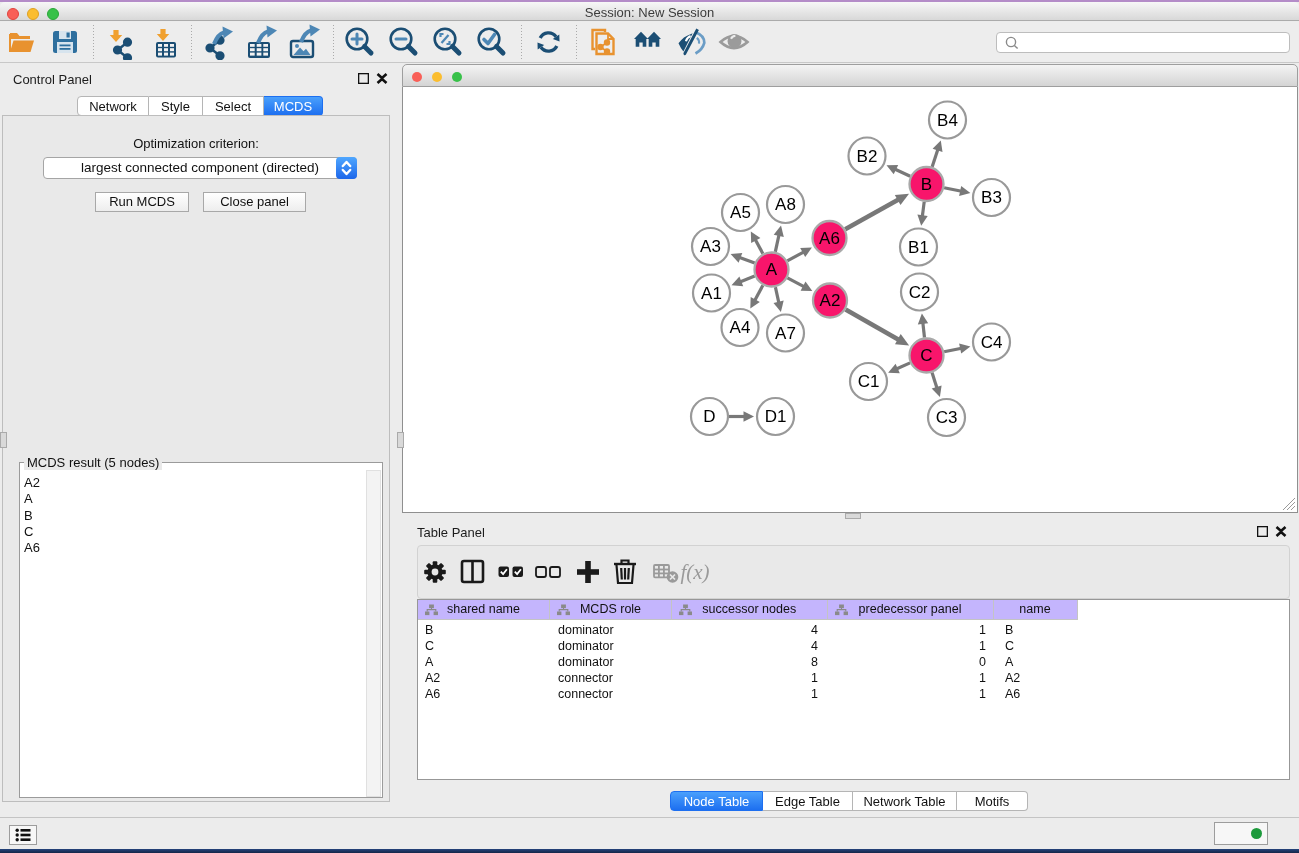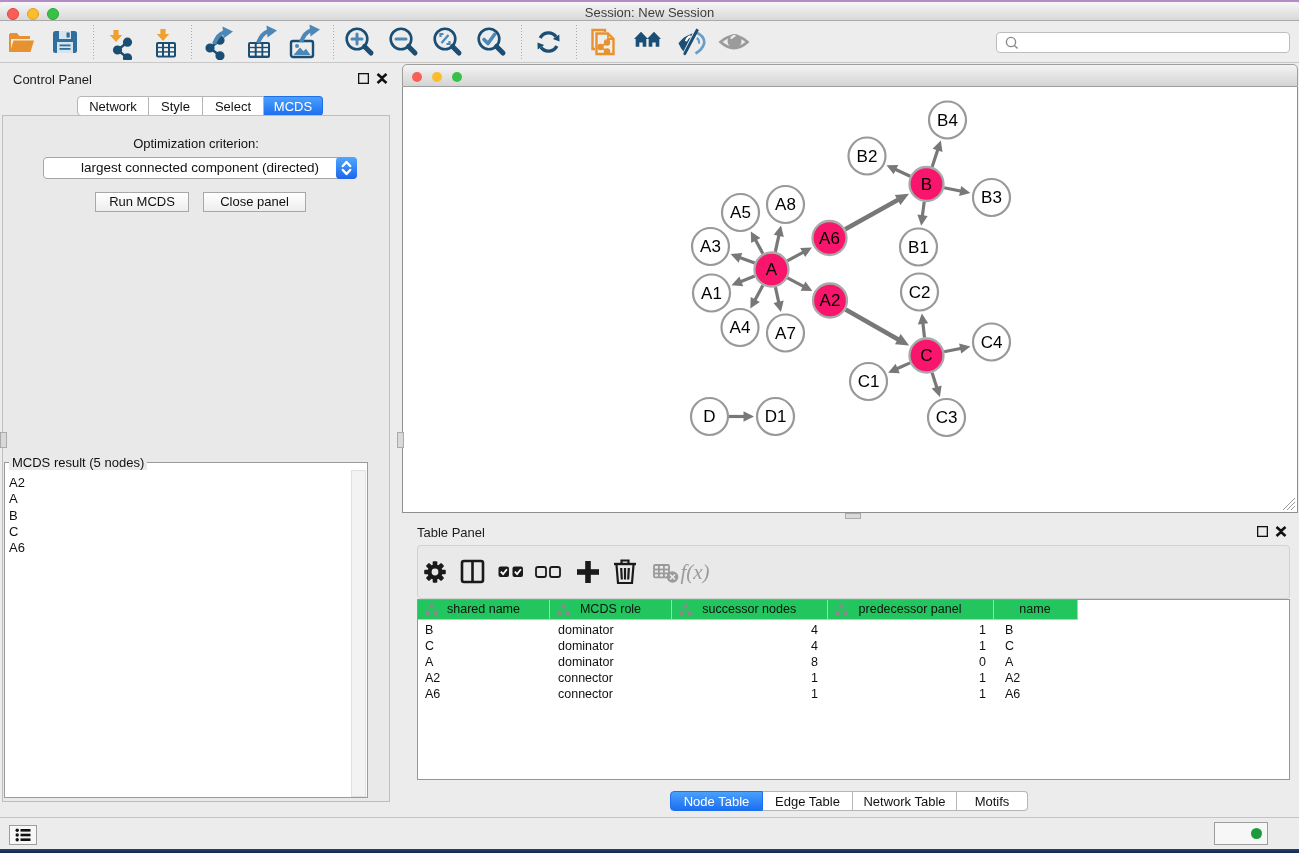--- a/index.html
+++ b/index.html
@@ -35,41 +35,41 @@
 .tab.sel { background:linear-gradient(#4aa0fc,#1d6ff0); color:#fff; border-color:#1d6ff0; }
 #cpPane { left:2px; top:52px; width:388px; height:687px; background:#e9e9e9; border:1px solid #bdbdbd; }
 #optlabel { left:0; top:20px; width:100%; text-align:center; font-size:13px; color:#111; }
 #dropdown { left:40px; top:41px; width:314px; height:22px; background:#fff; border:1px solid #a5a5a5;
   border-radius:4px; font-size:13.5px; color:#111; line-height:20px; text-align:center; }
 #stepper { position:absolute; right:-1px; top:-1px; width:21px; height:22px; border-radius:4px;
   background:linear-gradient(#4fa7ff,#1c66ea); }
 .aquabtn { position:absolute; height:20px; background:linear-gradient(#ffffff,#ededed);
   border:1px solid #a8a8a8; border-radius:0; font-size:13px; color:#111; text-align:center; line-height:18px; }
 
-#mcdsGroup { left:1px; top:346px; width:364px; height:336px; border:1px solid #9b9b9b;
+#mcdsGroup { left:16px; top:346px; width:364px; height:336px; border:1px solid #9b9b9b;
   background:#fff; }
 #mcdsLabel { position:absolute; left:4px; top:-8px; background:#e9e9e9; padding:0 3px; font-size:13px; color:#111; }
 #mcdsList { position:absolute; left:1px; top:12px; font-size:13px; color:#111; line-height:16.3px; padding-left:3px;}
 #mcdsScroll { position:absolute; right:1px; top:7px; width:15px; height:327px; background:#f3f3f3;
   border:1px solid #e0e0e0; }
 
 #gwin { left:402px; top:1px; width:896px; height:449px; }
 #gtitle { position:absolute; left:0; top:0; width:100%; height:23px;
   background:linear-gradient(#f4f4f4,#d4d4d4); border:1px solid #9e9e9e; border-radius:5px 5px 0 0;
   }
 #gtitle .txt { position:absolute; width:100%; top:4px; text-align:center; font-size:13px; color:#333; }
 .gl { position:absolute; top:6.5px; width:10px; height:10px; border-radius:50%; }
 #gcanvas { position:absolute; left:0; top:23px; width:896px; height:426px; background:#fff;
   border:1px solid #8f8f8f; border-top:none; }
 
 #tpTitle { left:417px; top:462px; font-size:13px; color:#1c1c1c; }
 #tpToolbar { left:417px; top:482px; width:873px; height:54px; background:#e9e9e9;
   border:1px solid #d2d2d2; border-radius:4px; }
 #tpTable { left:417px; top:536px; width:873px; height:181px; background:#fff; border:1px solid #979797; }
-.th { position:absolute; top:0; height:20px; background:#22c55e; border-right:1px solid #c4c4c4;
+.th { position:absolute; top:0; height:20px; background:#c4b5fd; border-right:1px solid #c4c4c4;
   border-bottom:1px solid #c4c4c4; font-size:12.5px; color:#111; text-align:center; line-height:19px; }
 .td { position:absolute; font-size:12.5px; color:#111; height:16px; line-height:16px; }
 
 #memBtn { left:1214px; top:822px; width:54px; height:23px; background:#f7f7f7; border:1px solid #9d9d9d;
   font-size:12px; color:#111; line-height:21px; text-align:right; }
 #statusbar { left:0; top:817px; width:1299px; height:32px; background:#ececec; border-top:1px solid #c4c4c4; }
 #listBtn { left:9px; top:7px; width:28px; height:20px; background:#f7f7f7; border:1px solid #9d9d9d;
   display:flex; align-items:center; justify-content:center; }
 .grip { background:#d9d9d9; border:1px solid #aaa; }
 </style>

